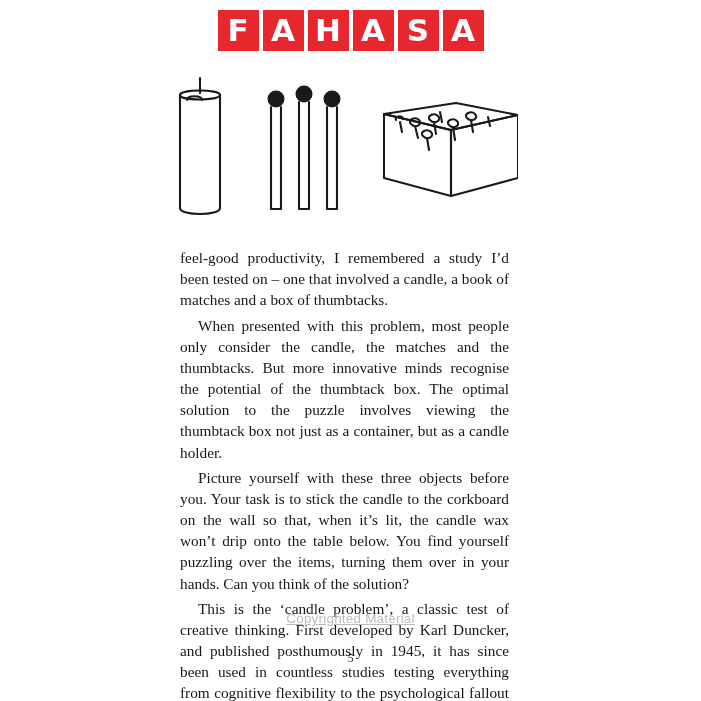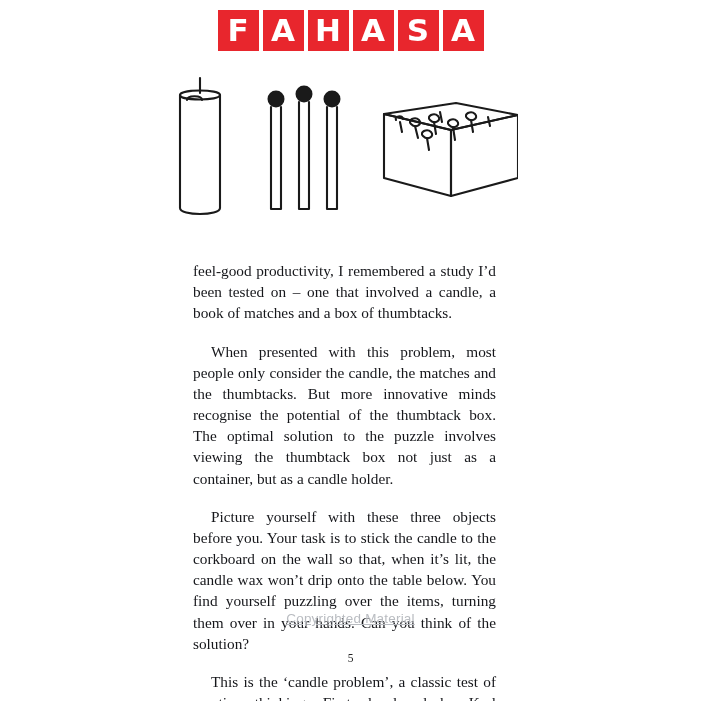--- a/index.html
+++ b/index.html
@@ -53,21 +53,21 @@
     position: absolute;
     top: 243px;
     left: 176px;
     width: 337px;
     font-size: 15.3px;
     line-height: 1.385;
     color: #15161a;
     text-align: justify;
   }
   .page-body p {
-    margin: 17px;
+    margin: 4px;
   }
   .page-body p.indent {
     text-indent: 18px;
   }
 
   
   .copyright-watermark {
     position: absolute;
     top: 611px;
     left: 0;

